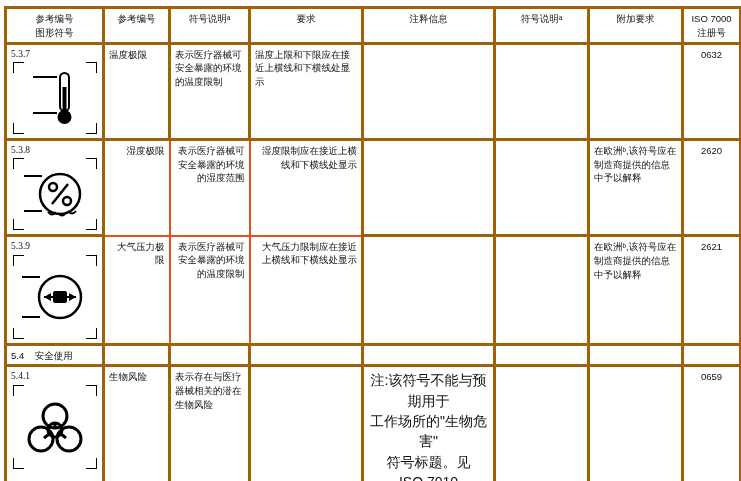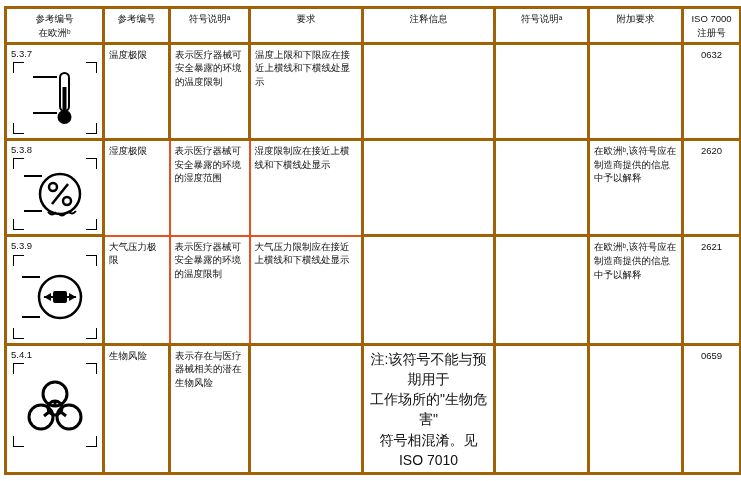--- a/index.html
+++ b/index.html
@@ -33,21 +33,21 @@
   }
   .c-ref{width:98px;}
   .c-title{width:66px;}
   .c-desc{width:80px;}
   .c-req{width:113px;}
   .c-note{width:132px;}
   .c-use{width:94px;}
   .c-add{width:94px;}
   .c-iso{width:58px;}
 
-  .refcell{position:relative;height:auto;}
+  .refcell{position:relative;height:auto;font-family:Liberation Serif, serif;}
   .refnum{font-size:9.5px;line-height:1.3;}
   .symbolbox{
     position:relative;
     width:84px;height:72px;
     margin:2px auto 2px 2px;
   }
   .corner{position:absolute;width:10px;height:10px;}
   .corner.tl{left:0;top:0;border-left:1px solid #000;border-top:1px solid #000;}
   .corner.tr{right:0;top:0;border-right:1px solid #000;border-top:1px solid #000;}
   .corner.bl{left:0;bottom:0;border-left:1px solid #000;border-bottom:1px solid #000;}
@@ -55,20 +55,21 @@
   .glyph{
     position:absolute;left:0;top:0;width:84px;height:72px;
     display:flex;align-items:center;justify-content:center;
   }
   .sec-row td{padding-top:3px;padding-bottom:3px;}
   .sec-label{font-size:9.5px;}
   .tall{height:84px;}
   .hl{
     border:2px solid #e8501e !important;
     box-shadow:0 0 0 0 #e8501e;
+    text-align:right;
   }
   .iso-num{text-align:center;padding-right:10px;}
   .notecell{font-size:14px;line-height:1.6;text-align:center;}
   .empty{}
 </style>
 </head>
 <body>
 
 <div class="page">
   <table class="std">
@@ -79,21 +80,21 @@
         <col class="c-req">
       <col class="c-note">
         <col class="c-use">
         <col class="c-add">
         <col class="c-iso">
     </colgroup>
     <thead>
       <tr>
         <td>
           <div>参考编号</div>
-          <div>在欧洲ᵇ</div>
+          <div>图形符号</div>
         </td>
         <td><span>参考编号</span></td>
         <td><span>符号说明ᵃ</span></td>
         <td><span>要求</span></td>
         <td><span>注释信息</span></td>
         <td><span>符号说明ᵃ</span></td>
         <td><span>附加要求</span></td>
         <td>
           <div>ISO 7000</div>
           <div>注册号</div>
@@ -185,20 +186,34 @@
         </td>
         <td class="hl">大气压力极限</td>
         <td class="hl">表示医疗器械可安全暴露的环境的温度限制</td>
         <td class="hl">大气压力限制应在接近上横线和下横线处显示</td>
         <td class="empty"></td>
         <td class="empty"></td>
         <td>在欧洲ᵇ,该符号应在制造商提供的信息中予以解释</td>
         <td class="iso-num">2621</td>
       </tr>
 
+      <tr class="sec-row">
+        <td class="sec-label">
+          <span>5.4</span>
+          &nbsp;&nbsp;
+          <span>安全使用</span>
+        </td>
+        <td></td>
+        <td></td>
+        <td></td>
+        <td></td>
+        <td></td>
+        <td></td>
+        <td></td>
+      </tr>
 
       <tr>
         <td class="refcell">
           <div class="refnum">5.4.1</div>
           <div class="symbolbox tall">
             <span class="corner tl"></span>
             <span class="corner tr"></span>
             <span class="corner bl"></span>
             <span class="corner br"></span>
             <span class="glyph" style="height:84px;">
@@ -215,21 +230,21 @@
               </svg>
             </span>
           </div>
         </td>
         <td>生物风险</td>
         <td>表示存在与医疗器械相关的潜在生物风险</td>
         <td class="empty"></td>
         <td class="notecell">
           <div>注:该符号不能与预期用于</div>
           <div>  工作场所的"生物危害"</div>
-          <div>  符号相混淆。见</div>
+          <div>  符号标题。见</div>
           <div>  ISO 7010</div>
         </td>
         <td class="empty"></td>
         <td class="empty"></td>
         <td class="iso-num">0659</td>
       </tr>
 
     </tbody>
   </table>
 </div>

